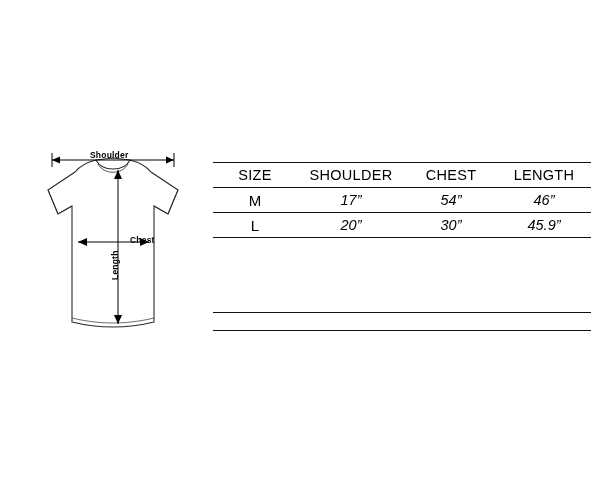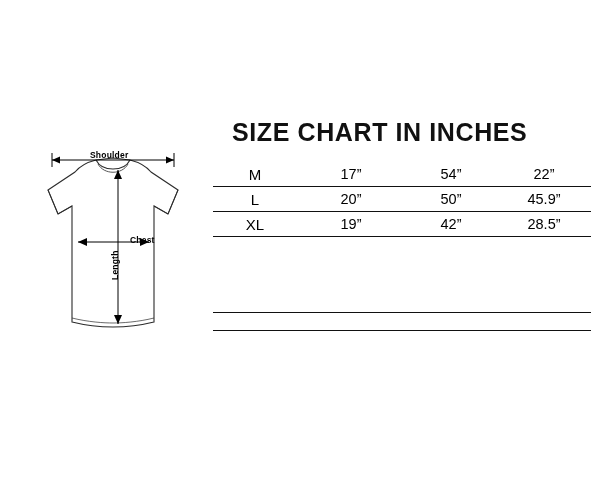--- a/index.html
+++ b/index.html
@@ -89,20 +89,21 @@
     font-weight: normal;
     font-size: 14.5px;
     letter-spacing: 0.3px;
   }
   #size-table tr.body td.size-cell {
     font-weight: normal;
     font-size: 15px;
     font-style: normal;
   }
   #size-table tr.body td.val-cell {
+    font-style: italic;
     font-size: 14.5px;
   }
   .rule-top td { border-top: 1.6px solid #111; }
   .rule-bot td { border-bottom: 1.6px solid #111; }
   .thin-bot td { border-bottom: 1px solid #111; }
 
   #size-table col.c-size { width: 84px; }
   #size-table col.c-shoulder { width: 108px; }
   #size-table col.c-chest { width: 92px; }
   #size-table col.c-length { width: 94px; }
@@ -172,51 +173,50 @@
         <polygon points="100,30 96,39 104,39" fill="#000" stroke="none"></polygon>
         <polygon points="100,184 96,175 104,175" fill="#000" stroke="none"></polygon>
       </g>
     </svg>
 
     <span class="dim-label" id="label-shoulder">Shoulder</span>
     <span class="dim-label" id="label-chest">Chest</span>
     <span class="dim-label" id="label-length">Length</span>
   </div>
 
-  <div id="chart-title">SIZE CHART IN INCHES</div>
 
   <table id="size-table">
     <colgroup>
       <col class="c-size">
         <col class="c-shoulder">
         <col class="c-chest">
         <col class="c-length">
     </colgroup>
     <tbody>
+      <tr class="head rule-top thin-bot">
+        <td>SIZE</td>
+        <td>SHOULDER</td>
+        <td>CHEST</td>
+        <td>LENGTH</td>
+      </tr>
 
       <tr class="body thin-bot">
         <td class="size-cell">M</td>
         <td class="val-cell">17”</td>
         <td class="val-cell">54”</td>
-        <td class="val-cell">22”</td>
+        <td class="val-cell">46”</td>
       </tr>
 
       <tr class="body thin-bot">
         <td class="size-cell">L</td>
         <td class="val-cell">20”</td>
-        <td class="val-cell">50”</td>
+        <td class="val-cell">30”</td>
         <td class="val-cell">45.9”</td>
       </tr>
 
-      <tr class="body thin-bot">
-        <td class="size-cell">XL</td>
-        <td class="val-cell">19”</td>
-        <td class="val-cell">42”</td>
-        <td class="val-cell">28.5”</td>
-      </tr>
 
     </tbody>
   </table>
 
   <div class="trail-rule" id="trail-1"></div>
   <div class="trail-rule" id="trail-2"></div>
 
 </div>
 
 </body></html>

